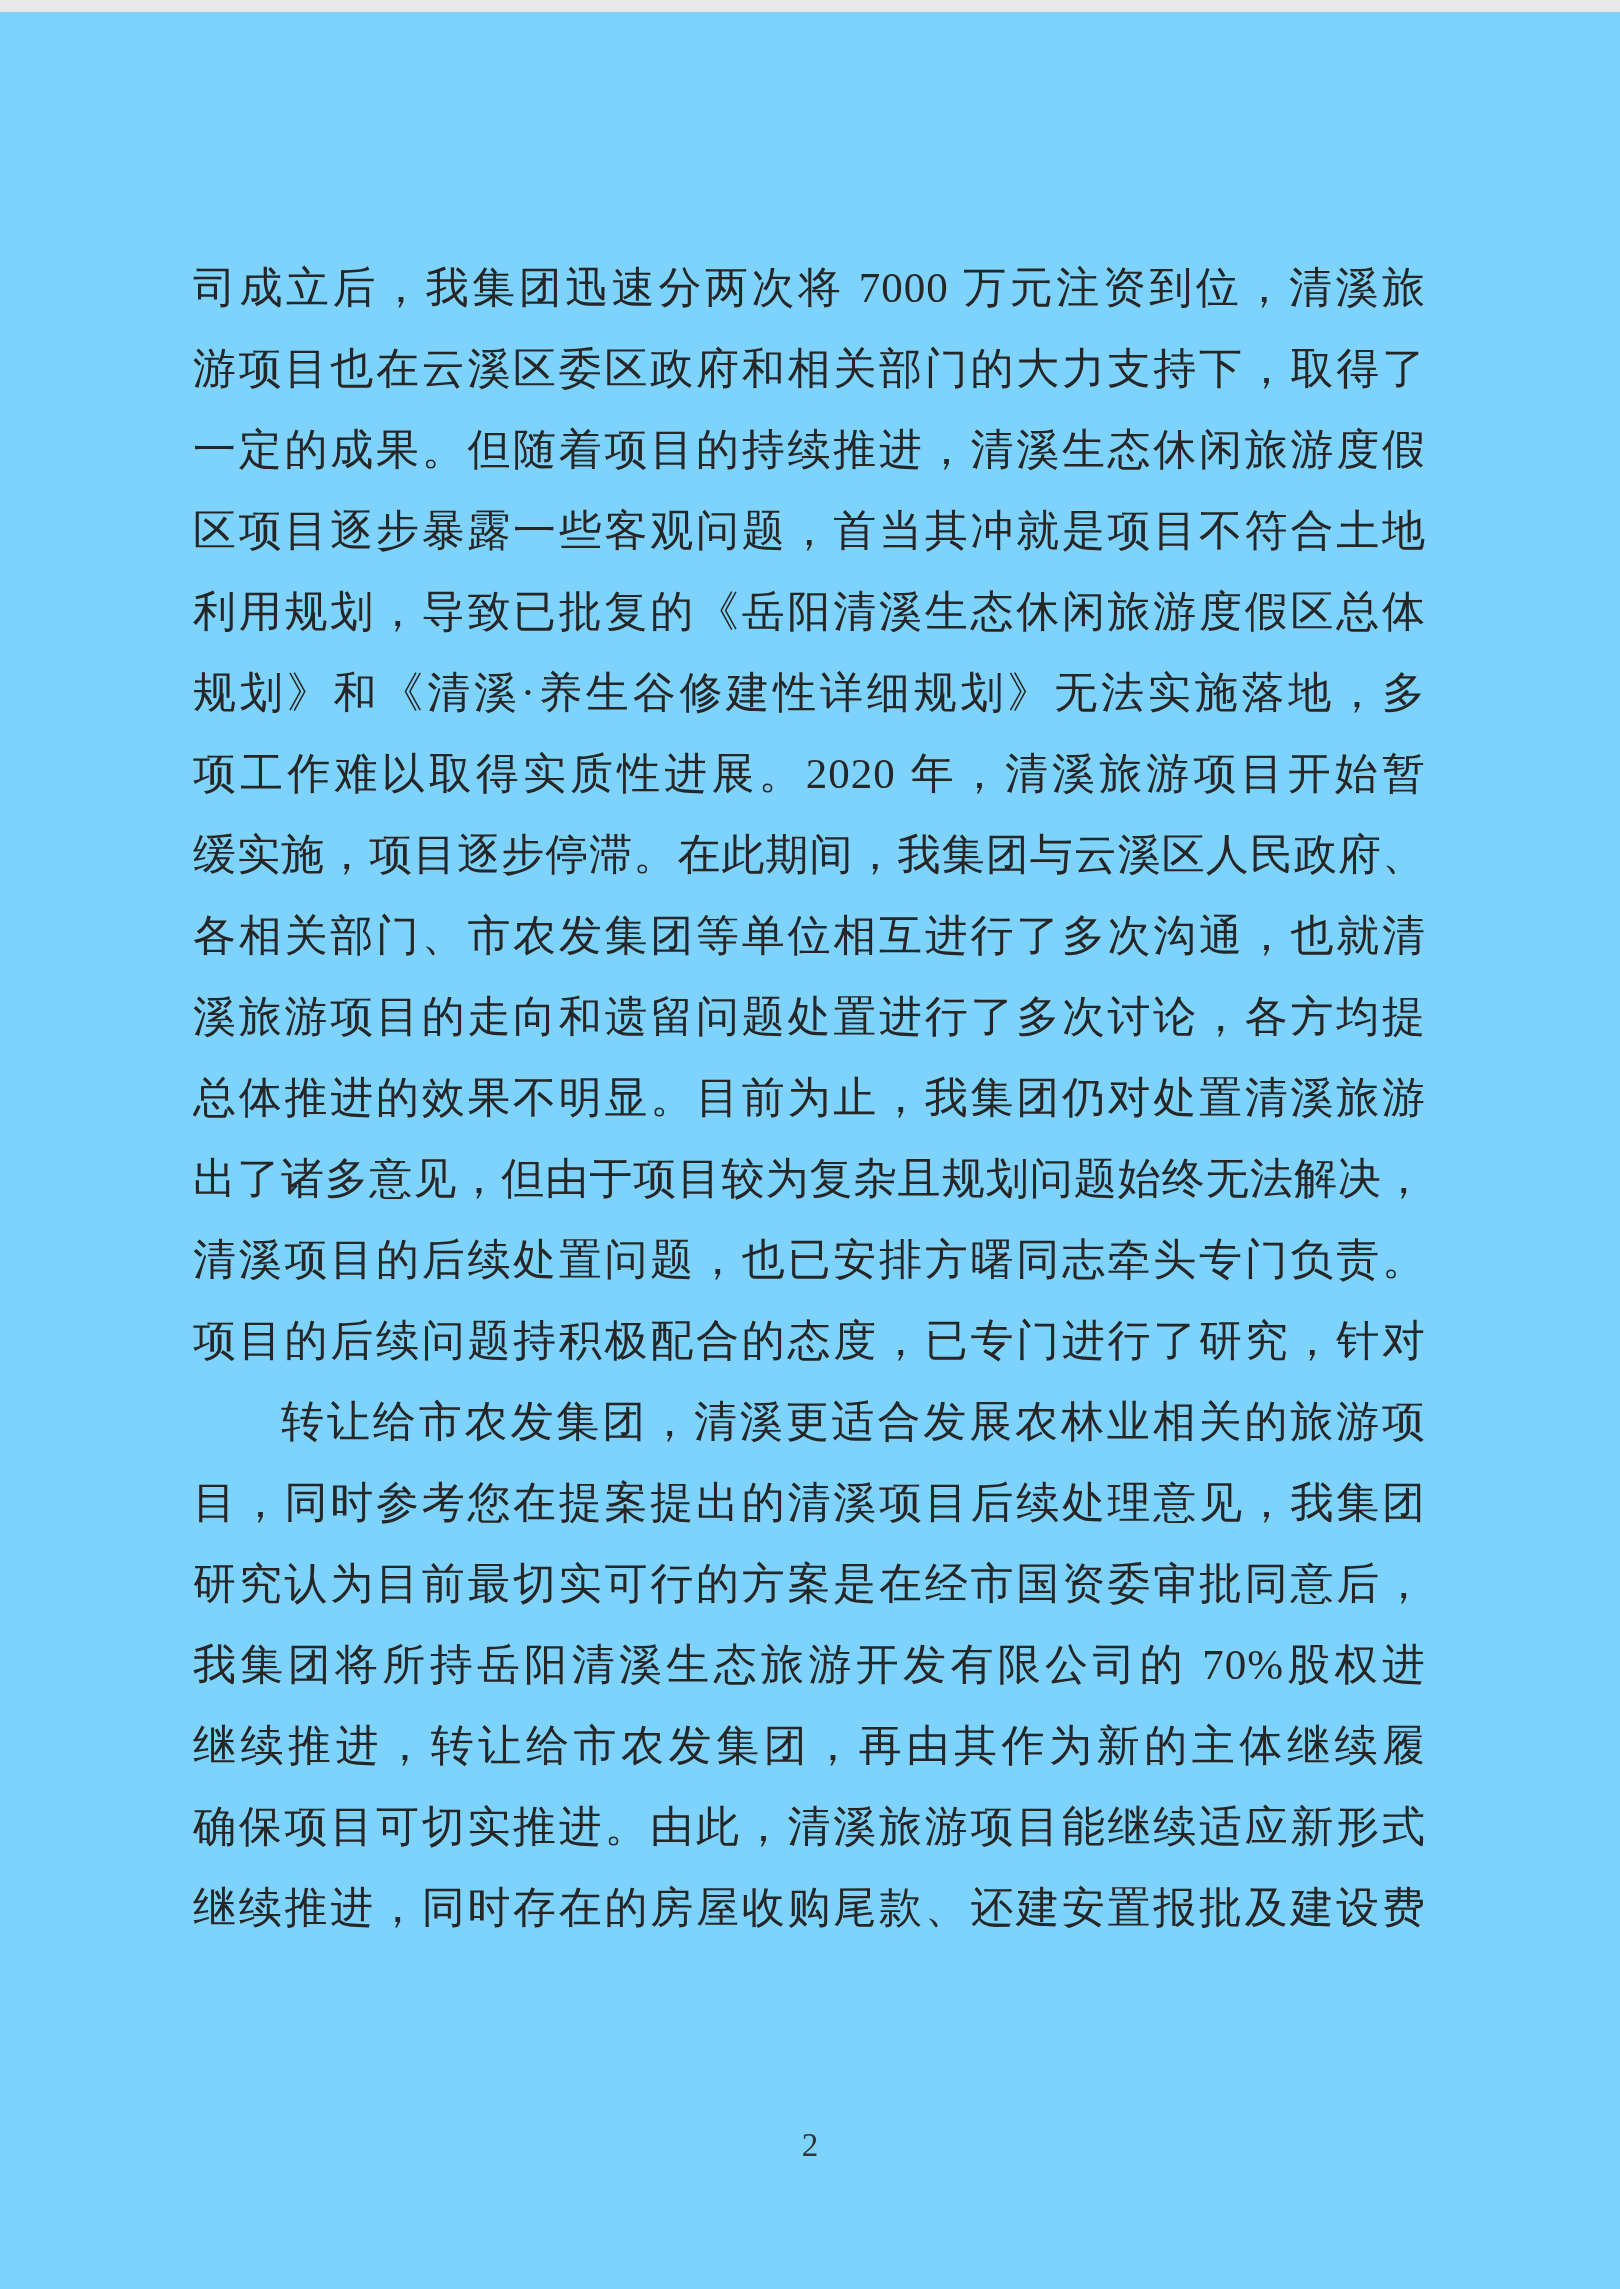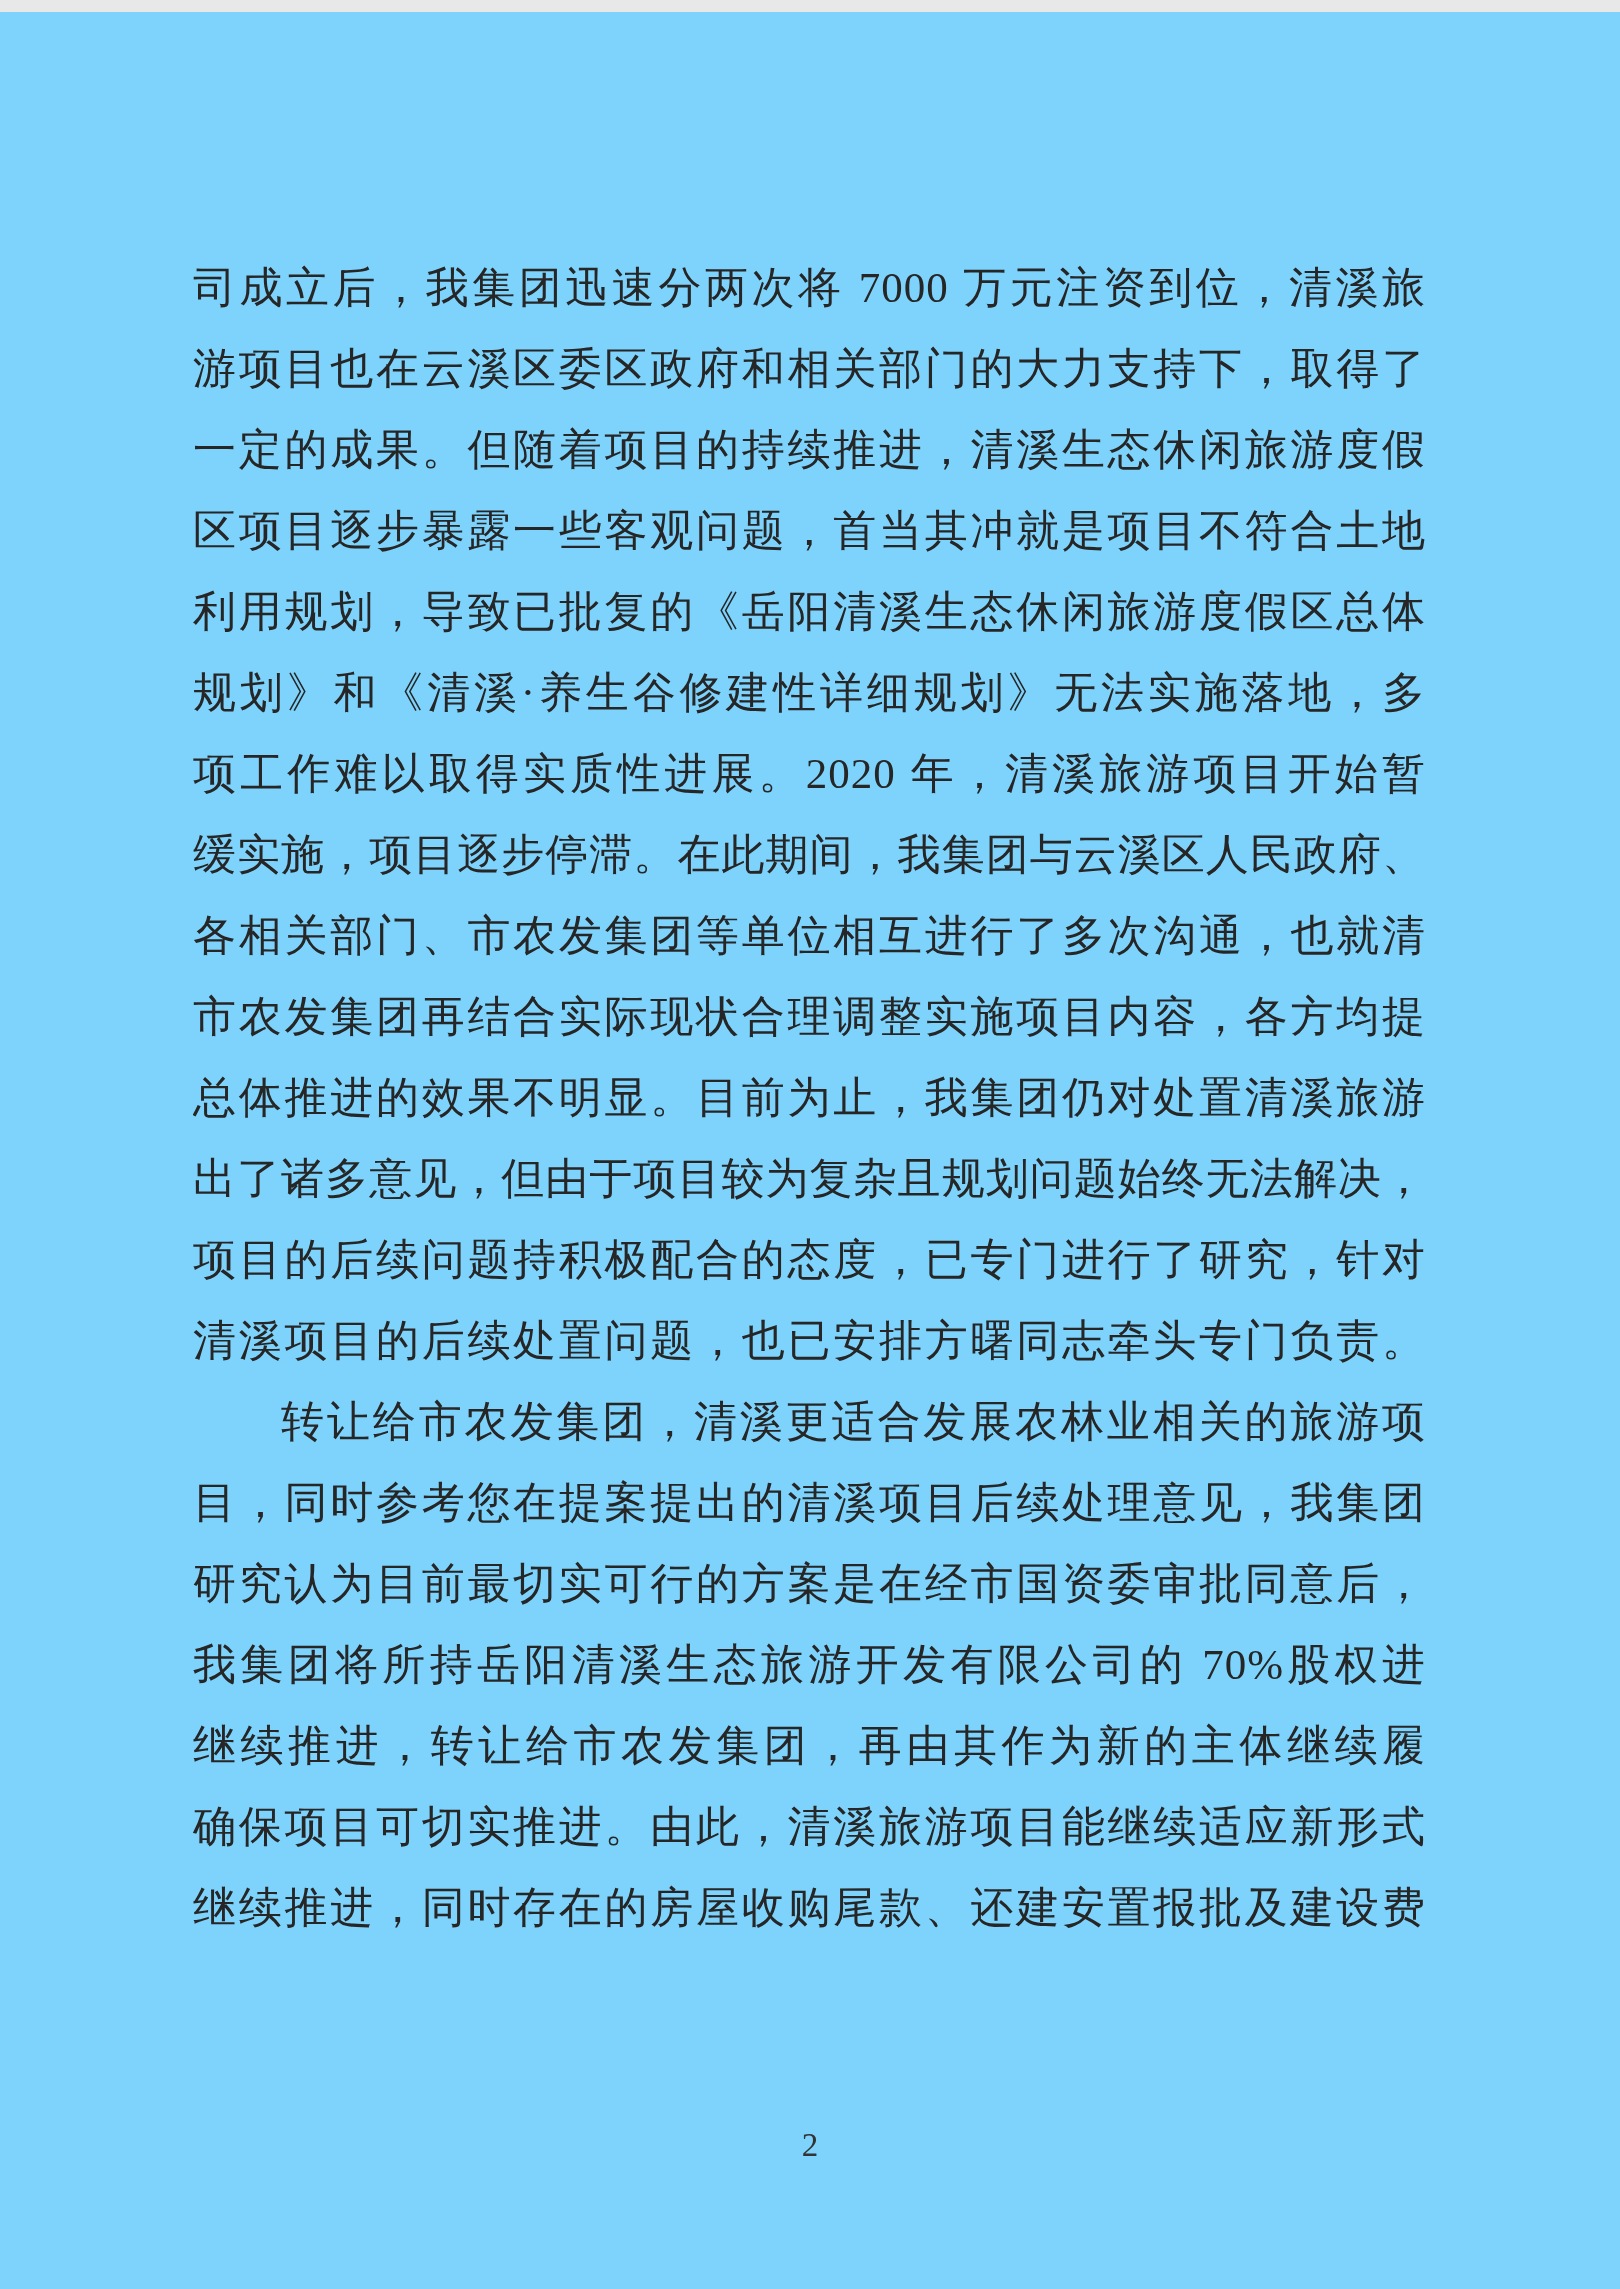--- a/index.html
+++ b/index.html
@@ -61,25 +61,25 @@
   <div class="paragraph">
         <div class="line">司成立后，我集团迅速分两次将 7000 万元注资到位，清溪旅</div>
         <div class="line">游项目也在云溪区委区政府和相关部门的大力支持下，取得了</div>
         <div class="line">一定的成果。但随着项目的持续推进，清溪生态休闲旅游度假</div>
         <div class="line">区项目逐步暴露一些客观问题，首当其冲就是项目不符合土地</div>
         <div class="line">利用规划，导致已批复的《岳阳清溪生态休闲旅游度假区总体</div>
         <div class="line">规划》和《清溪·养生谷修建性详细规划》无法实施落地，多</div>
         <div class="line">项工作难以取得实质性进展。2020 年，清溪旅游项目开始暂</div>
         <div class="line">缓实施，项目逐步停滞。在此期间，我集团与云溪区人民政府、</div>
         <div class="line">各相关部门、市农发集团等单位相互进行了多次沟通，也就清</div>
-        <div class="line">市农发集团再结合实际现状合理调整实施项目内容，各方均提</div>
+        <div class="line">溪旅游项目的走向和遗留问题处置进行了多次讨论，各方均提</div>
         <div class="line">总体推进的效果不明显。目前为止，我集团仍对处置清溪旅游</div>
         <div class="line">出了诸多意见，但由于项目较为复杂且规划问题始终无法解决，</div>
+        <div class="line">清溪项目的后续处置问题，也已安排方曙同志牵头专门负责。</div>
         <div class="line">项目的后续问题持积极配合的态度，已专门进行了研究，针对</div>
-        <div class="line">清溪项目的后续处置问题，也已安排方曙同志牵头专门负责。</div>
       </div>
       <div class="paragraph">
         <div class="line indent">转让给市农发集团，清溪更适合发展农林业相关的旅游项</div>
         <div class="line">目，同时参考您在提案提出的清溪项目后续处理意见，我集团</div>
         <div class="line">研究认为目前最切实可行的方案是在经市国资委审批同意后，</div>
         <div class="line">我集团将所持岳阳清溪生态旅游开发有限公司的 70%股权进</div>
         <div class="line">继续推进，转让给市农发集团，再由其作为新的主体继续履</div>
         <div class="line">确保项目可切实推进。由此，清溪旅游项目能继续适应新形式</div>
         <div class="line">继续推进，同时存在的房屋收购尾款、还建安置报批及建设费</div>
       </div>

